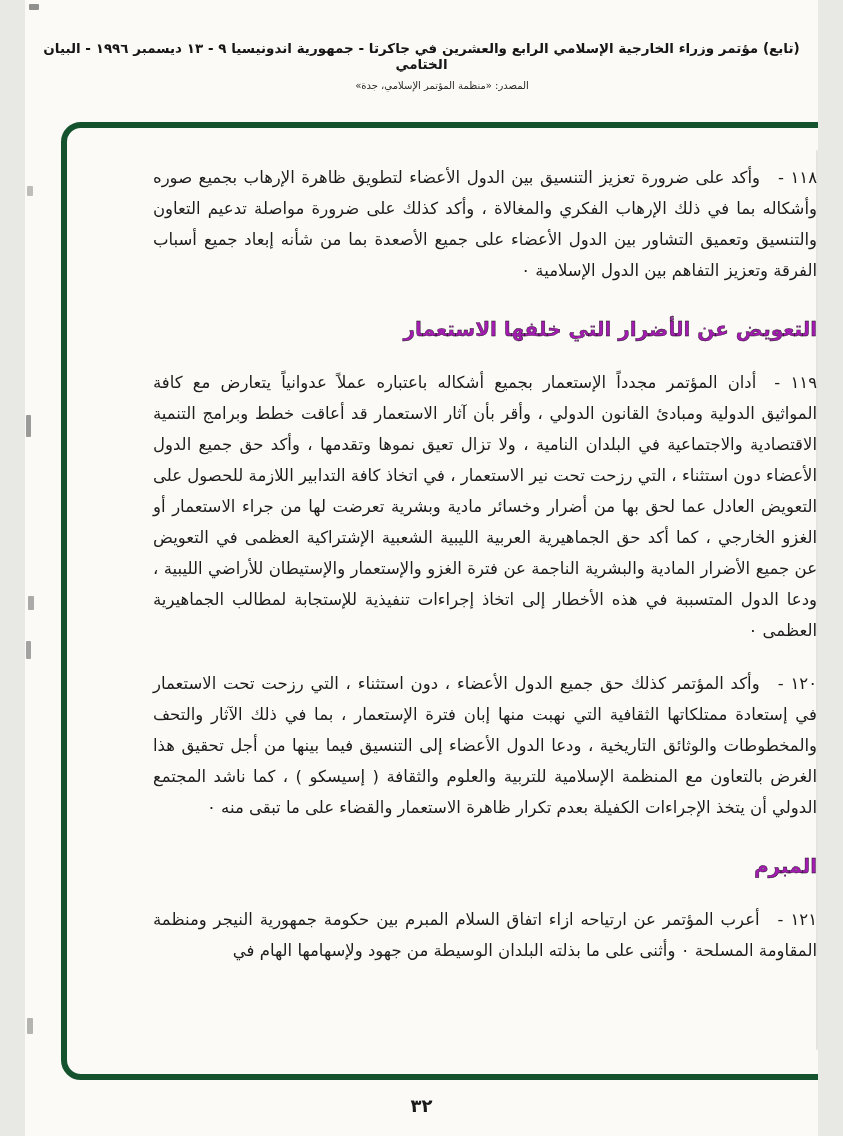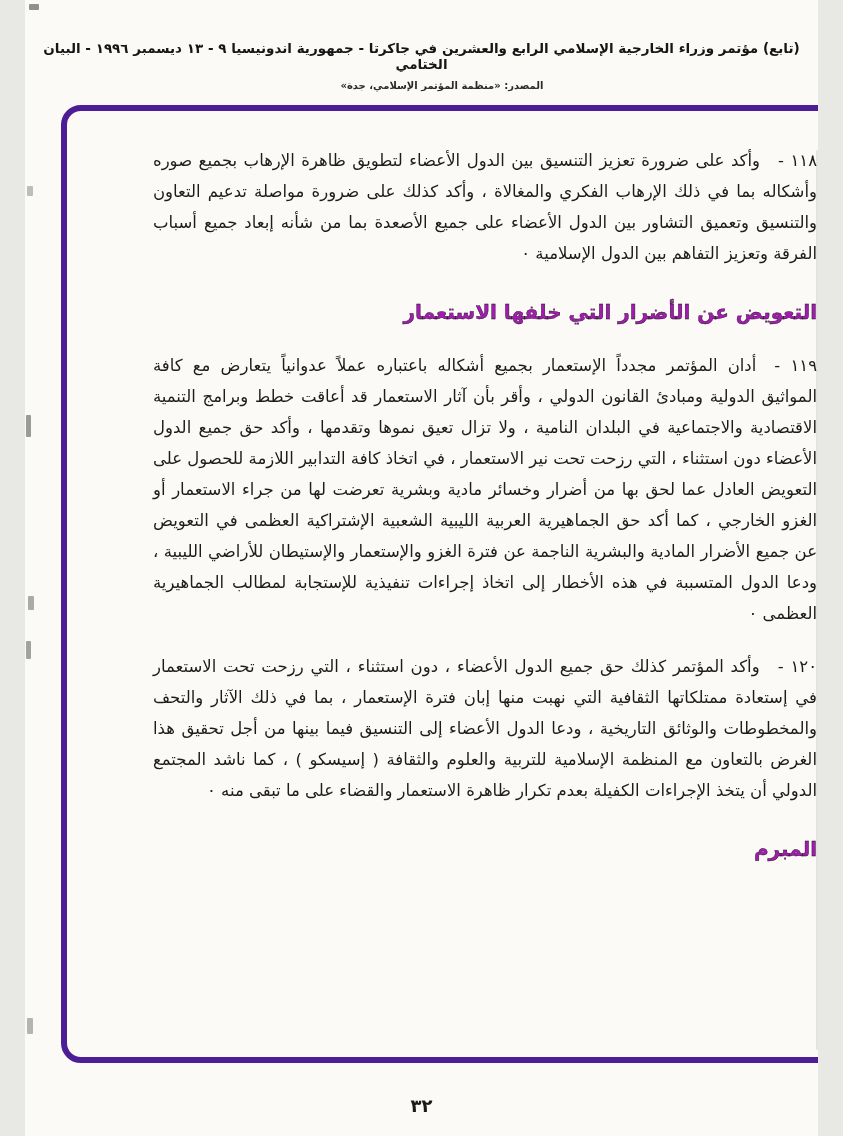--- a/index.html
+++ b/index.html
@@ -30,34 +30,34 @@
   }
   .header-line1 {
     font-size: 13.5px;
     font-weight: bold;
     color: #161616;
     letter-spacing: 0;
   }
   .header-line2 {
     margin-top: 8px;
     font-size: 10px;
-    font-weight: bold;
+    font-weight: normal;
     color: #2a2a2a;
     margin-left: 41px;
   }
 
   
   .green-frame {
     position: absolute;
     left: 36px;
-    top: 105px;
+    top: 122px;
     width: 776px;
     height: 958px;
     box-sizing: border-box;
-    border: 6px solid #4c1d95;
+    border: 6px solid #14532d;
     border-radius: 20px;
     padding: 34px 14px 18px 86px; 
     overflow: hidden;
     background: transparent;
   }
 
   
   .body-text {
     direction: rtl;
     text-align: justify;
@@ -131,20 +131,23 @@
       <p class="para">
         <span class="para-num">١١٩ -</span><span>أدان المؤتمر مجدداً الإستعمار بجميع أشكاله باعتباره عملاً عدوانياً يتعارض مع كافة المواثيق الدولية ومبادئ القانون الدولي ، وأقر بأن آثار الاستعمار قد أعاقت خطط وبرامج التنمية الاقتصادية والاجتماعية في البلدان النامية ، ولا تزال تعيق نموها وتقدمها ، وأكد حق جميع الدول الأعضاء دون استثناء ، التي رزحت تحت نير الاستعمار ، في اتخاذ كافة التدابير اللازمة للحصول على التعويض العادل عما لحق بها من أضرار وخسائر مادية وبشرية تعرضت لها من جراء الاستعمار أو الغزو الخارجي ، كما أكد حق الجماهيرية العربية الليبية الشعبية الإشتراكية العظمى في التعويض عن جميع الأضرار المادية والبشرية الناجمة عن فترة الغزو والإستعمار والإستيطان للأراضي الليبية ، ودعا الدول المتسببة في هذه الأخطار إلى اتخاذ إجراءات تنفيذية للإستجابة لمطالب الجماهيرية العظمى ٠</span>
       </p>
 
       <p class="para">
         <span class="para-num">١٢٠ -</span><span>وأكد المؤتمر كذلك حق جميع الدول الأعضاء ، دون استثناء ، التي رزحت تحت الاستعمار في إستعادة ممتلكاتها الثقافية التي نهبت منها إبان فترة الإستعمار ، بما في ذلك الآثار والتحف والمخطوطات والوثائق التاريخية ، ودعا الدول الأعضاء إلى التنسيق فيما بينها من أجل تحقيق هذا الغرض بالتعاون مع المنظمة الإسلامية للتربية والعلوم والثقافة ( إسيسكو ) ، كما ناشد المجتمع الدولي أن يتخذ الإجراءات الكفيلة بعدم تكرار ظاهرة الاستعمار والقضاء على ما تبقى منه ٠</span>
       </p>
 
       <h2 class="section-heading">المبرم</h2>
 
+      <p class="para">
+        <span class="para-num">١٢١ -</span><span>أعرب المؤتمر عن ارتياحه ازاء اتفاق السلام المبرم بين حكومة جمهورية النيجر ومنظمة المقاومة المسلحة ٠ وأثنى على ما بذلته البلدان الوسيطة من جهود ولإسهامها الهام في</span>
+      </p>
 
     </div>
   </div>
 
   <div class="page-number">٣٢</div>
 
   <div class="artifact a1"></div>
   <div class="artifact a2"></div>
   <div class="artifact a3"></div>
   <div class="artifact a4"></div>

